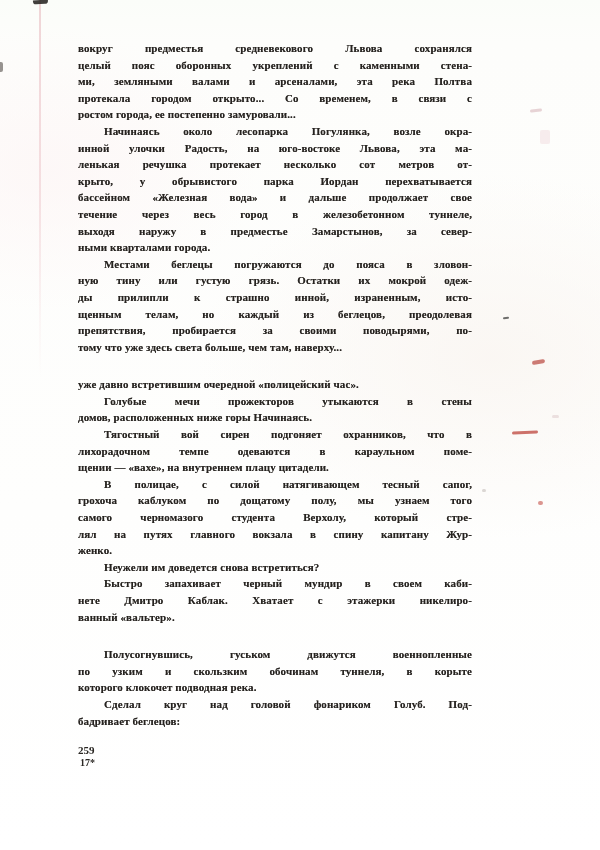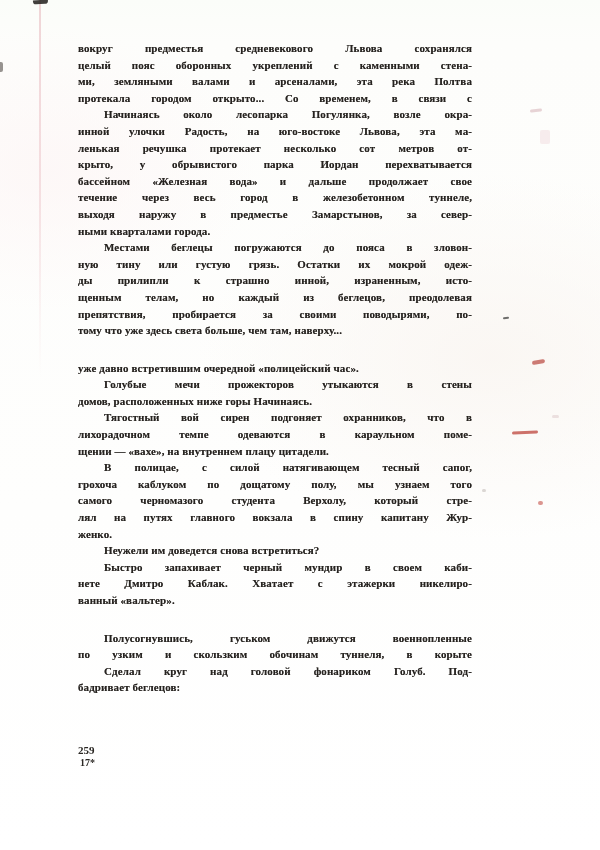--- a/index.html
+++ b/index.html
@@ -70,20 +70,21 @@
   <div class="edge-line"></div>
   <div class="top-mark"></div>
   <div class="left-tick"></div>
 
   <div class="text-block" id="text-block">
       <div class="para">
         <div class="line">вокруг предместья средневекового Львова сохранялся</div>
         <div class="line">целый пояс оборонных укреплений с каменными стена-</div>
         <div class="line">ми, земляными валами и арсеналами, эта река Полтва</div>
         <div class="line">протекала городом открыто... Со временем, в связи с</div>
+        <div class="line last">ростом города, ее постепенно замуровали...</div>
       </div>
       <div class="para">
         <div class="line first-indent">Начинаясь около лесопарка Погулянка, возле окра-</div>
         <div class="line">инной улочки Радость, на юго-востоке Львова, эта ма-</div>
         <div class="line">ленькая речушка протекает несколько сот метров от-</div>
         <div class="line">крыто, у обрывистого парка Иордан перехватывается</div>
         <div class="line">бассейном «Железная вода» и дальше продолжает свое</div>
         <div class="line">течение через весь город в железобетонном туннеле,</div>
         <div class="line">выходя наружу в предместье Замарстынов, за север-</div>
         <div class="line last">ными кварталами города.</div>
@@ -119,20 +120,21 @@
         <div class="line last first-indent">Неужели им доведется снова встретиться?</div>
       </div>
       <div class="para">
         <div class="line first-indent">Быстро запахивает черный мундир в своем каби-</div>
         <div class="line">нете Дмитро Каблак. Хватает с этажерки никелиро-</div>
         <div class="line last">ванный «вальтер».</div>
       </div>
       <div class="para break">
         <div class="line first-indent">Полусогнувшись, гуськом движутся военнопленные</div>
         <div class="line">по узким и скользким обочинам туннеля, в корыте</div>
+        <div class="line last">которого клокочет подводная река.</div>
       </div>
       <div class="para">
         <div class="line first-indent">Сделал круг над головой фонариком Голуб. Под-</div>
         <div class="line last">бадривает беглецов:</div>
       </div>
     </div>
 
   <div class="page-number">259</div>
   <div class="signature-mark">17*</div>
 

